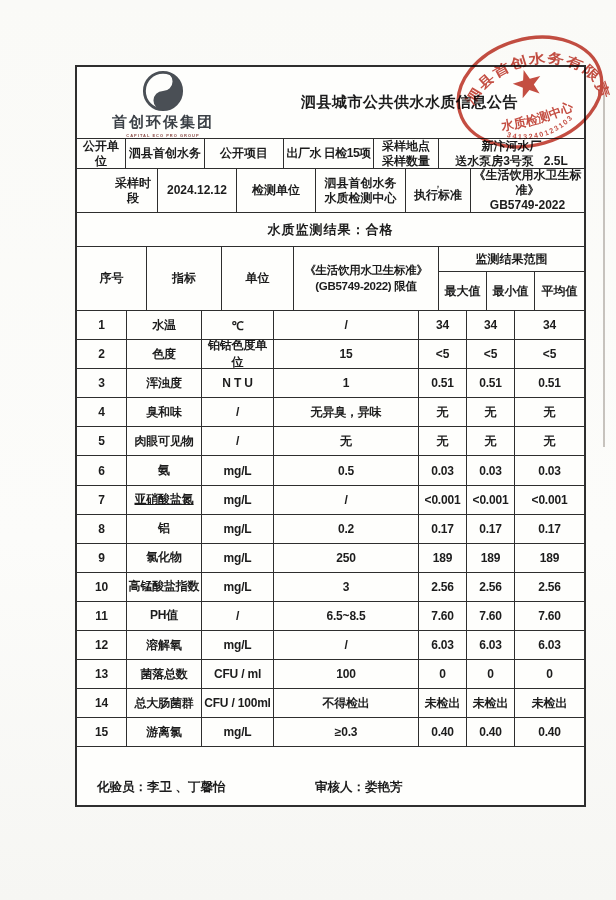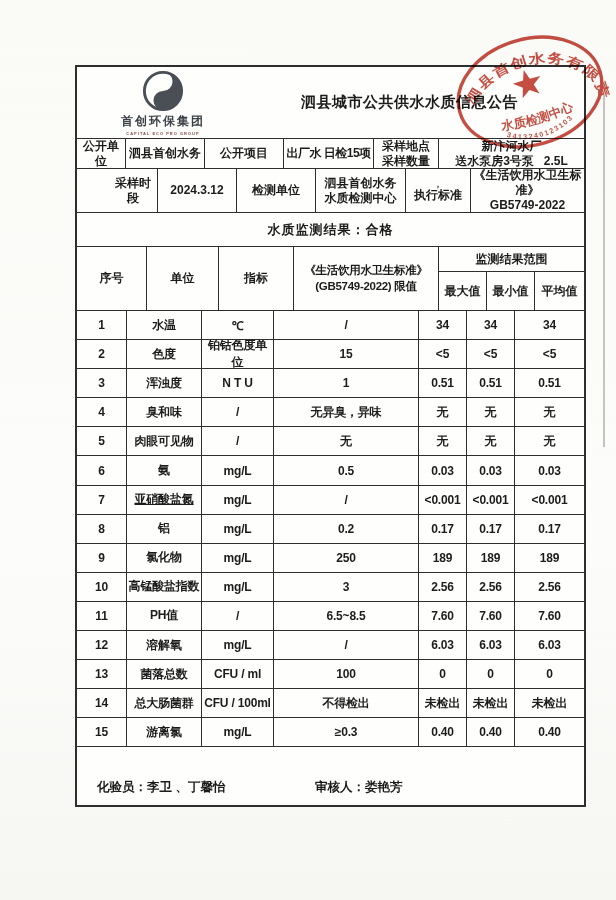--- a/index.html
+++ b/index.html
@@ -13,21 +13,21 @@
   .photo-paper{position:absolute;inset:0;background:linear-gradient(180deg,#fafaf7 0%,#fcfcfa 60%,#f6f6f3 100%);}
   .doc{
     position:absolute;left:75px;top:65px;width:511px;
     background:#fefefc;border:2px solid #2e2e2e;box-sizing:border-box;
   }
   .cell,.tcell{box-sizing:border-box;display:flex;align-items:center;justify-content:center;text-align:center;overflow:hidden;}
   
   .band{position:relative;height:71px;border-bottom:1.5px solid #2e2e2e;}
   .logo{position:absolute;left:26px;top:3px;width:120px;text-align:center;}
   .logo svg{display:block;margin:0 auto;}
-  .logo-cn{font-size:12px;font-weight:700;letter-spacing:2px;color:#3c4147;margin-top:1px;}
+  .logo-cn{font-size:15px;font-weight:700;letter-spacing:2px;color:#3c4147;margin-top:1px;}
   .logo-en{font-size:4px;font-weight:700;letter-spacing:1px;color:#8a4a45;margin-top:1px;}
   .doc-title{position:absolute;left:140px;right:4px;top:0;bottom:0;display:flex;align-items:center;justify-content:center;font-size:15px;font-weight:700;letter-spacing:.5px;}
   
   .info-row{display:grid;grid-template-columns:49px 79px 79px 90px 65px 1fr;}
   .info-row .cell{border-right:1.5px solid #2e2e2e;font-weight:700;font-size:12px;line-height:1.25;padding:1px 1px;}
   .info-row .cell:last-child{border-right:none;}
   .info-r1{height:29px;border-bottom:1.5px solid #2e2e2e;}
   .info-r2{height:43px;border-bottom:1.5px solid #2e2e2e;padding-left:32px;}
   .two-line{flex-direction:column;justify-content:center;}
   .loc-line2{display:flex;gap:10px;justify-content:center;}
@@ -91,42 +91,42 @@
       <div>新汴河水厂</div>
       <div class="loc-line2">
         <span>送水泵房3号泵</span>
         <span>2.5L</span>
       </div>
     </div>
   </div>
 
   <div class="info-row info-r2">
     <div class="cell">采样时段</div>
-    <div class="cell">2024.3.12</div>
+    <div class="cell">2024.12.12</div>
     <div class="cell">检测单位</div>
     <div class="cell two-line">
       <div>泗县首创水务</div>
       <div>水质检测中心</div>
     </div>
     <div class="cell two-line">
       <div class="artifact">，</div>
       <div>执行标准</div>
     </div>
     <div class="cell two-line">
       <div>《生活饮用水卫生标准》</div>
       <div>GB5749-2022</div>
     </div>
   </div>
 
   <div class="result-row">水质监测结果：合格</div>
 
   <div class="thead">
     <div class="hc h-no">序号</div>
+    <div class="hc h-ind">指标</div>
     <div class="hc h-unit">单位</div>
-    <div class="hc h-ind">指标</div>
     <div class="hc h-limit">
       <div>《生活饮用水卫生标准》</div>
       <div>(GB5749-2022) 限值</div>
     </div>
     <div class="h-range">
       <div class="h-range-top">监测结果范围</div>
       <div class="h-range-bottom">
         <div class="hc2 h-max">最大值</div>
         <div class="hc2 h-min">最小值</div>
         <div class="hc2 h-avg">平均值</div>

